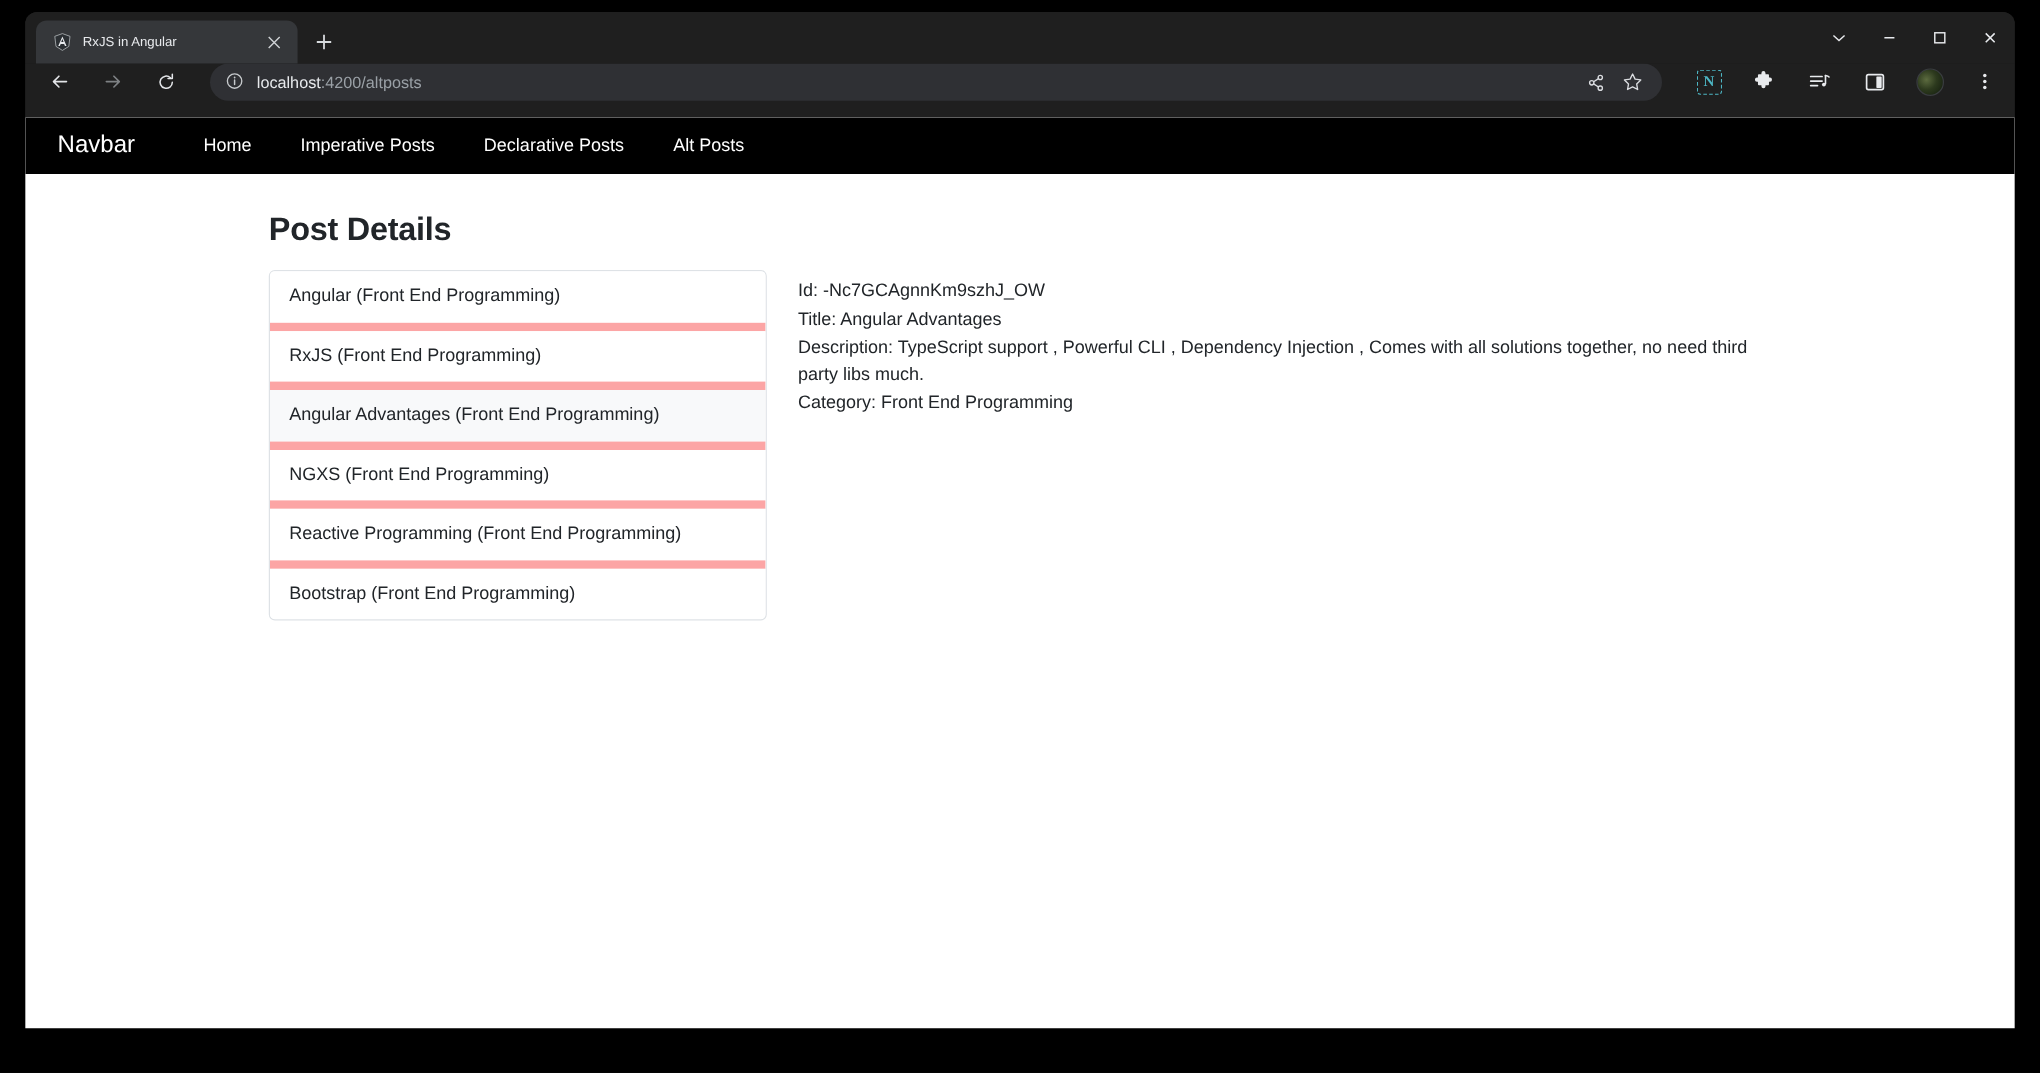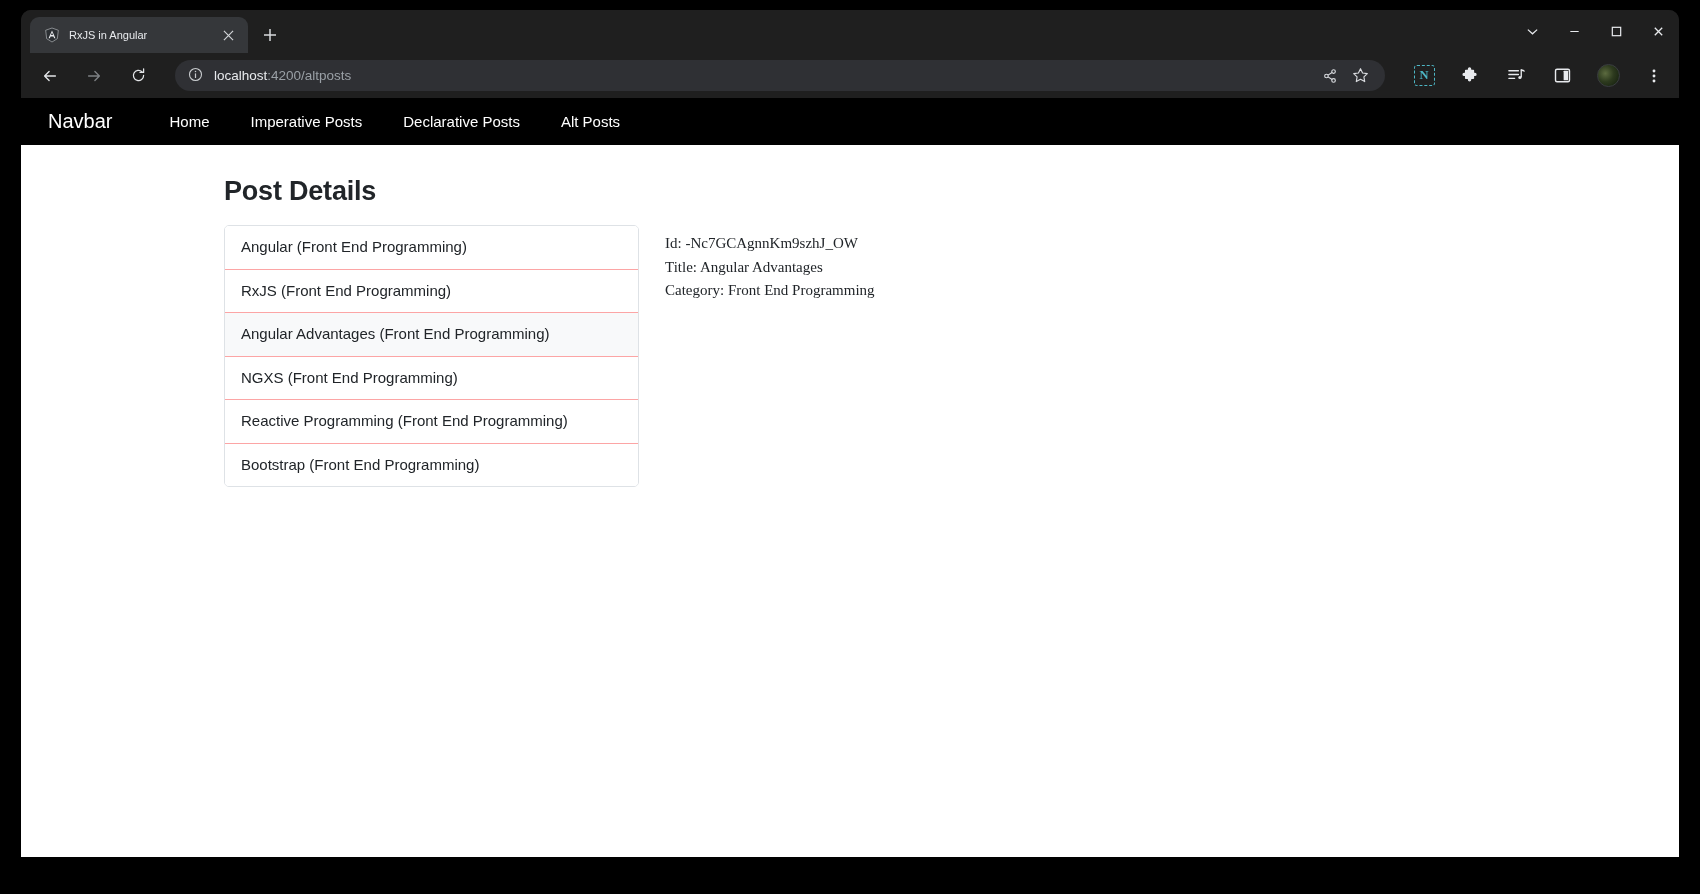--- a/index.html
+++ b/index.html
@@ -62,21 +62,21 @@
   }
   .win-btn {
     width: 42px; height: 43px;
     display: flex; align-items: center; justify-content: center;
     color: #e8eaed;
   }
 
   
   .toolbar {
     height: 45px; background: #1f1f1f;
-    display: flex; align-items: center; padding: 0 10px 0 14px;
+    display: flex; align-items: flex-start; padding: 0 10px 0 14px;
     gap: 14px;
   }
   .nav-btn {
     width: 30px; height: 30px; border-radius: 50%;
     display: flex; align-items: center; justify-content: center;
     color: #e3e5e8; flex: 0 0 auto;
   }
   .nav-btn.disabled { color: #7e8184; }
   .omnibox {
     flex: 1 1 auto; height: 31px; margin: 0 8px 0 8px;
@@ -130,32 +130,32 @@
 
   .row { display: flex; align-items: flex-start; gap: 0; }
 
   .list-group {
     width: 415px; flex: 0 0 415px;
     border: 1px solid #dee2e6; border-radius: 5px; overflow: hidden;
     background: #fff;
   }
   .list-item {
     padding: 10px 16px; font-size: 15px; color: #212529;
-    border-bottom: 1px solid #fca5a5; line-height: 1.5;
+    border-bottom: 7px solid #fca5a5; line-height: 1.5;
     background: #fff;
   }
   .list-item:last-child { border-bottom: none; }
   .list-item.active { background: #f8f9fa; }
 
   .details {
     margin-left: 26px; padding-top: 7px;
     font-size: 15px; color: #212529; line-height: 1.5;
     max-width: 825px;
   }
-  .detail-line { margin: 0 0 1px 0; font-family: Liberation Serif, serif; }
+  .detail-line { margin: 0 0 1px 0; }
 </style>
 </head>
 <body>
 
 <div class="desktop">
   <div class="browser-window">
 
     <div class="tabstrip">
       <div class="tab">
         <span class="tab-favicon">
@@ -298,20 +298,21 @@
             <div class="list-item">RxJS (Front End Programming)</div>
             <div class="list-item active">Angular Advantages (Front End Programming)</div>
             <div class="list-item">NGXS (Front End Programming)</div>
             <div class="list-item">Reactive Programming (Front End Programming)</div>
             <div class="list-item">Bootstrap (Front End Programming)</div>
           </div>
 
           <div class="details">
             <div class="detail-line">Id: -Nc7GCAgnnKm9szhJ_OW</div>
             <div class="detail-line">Title: Angular Advantages</div>
+            <div class="detail-line">Description: TypeScript support , Powerful CLI , Dependency Injection , Comes with all solutions together, no need third party libs much.</div>
             <div class="detail-line">Category: Front End Programming</div>
           </div>
         </div>
       </div>
 
     </div>
   </div>
 </div>
 
 </body></html>

